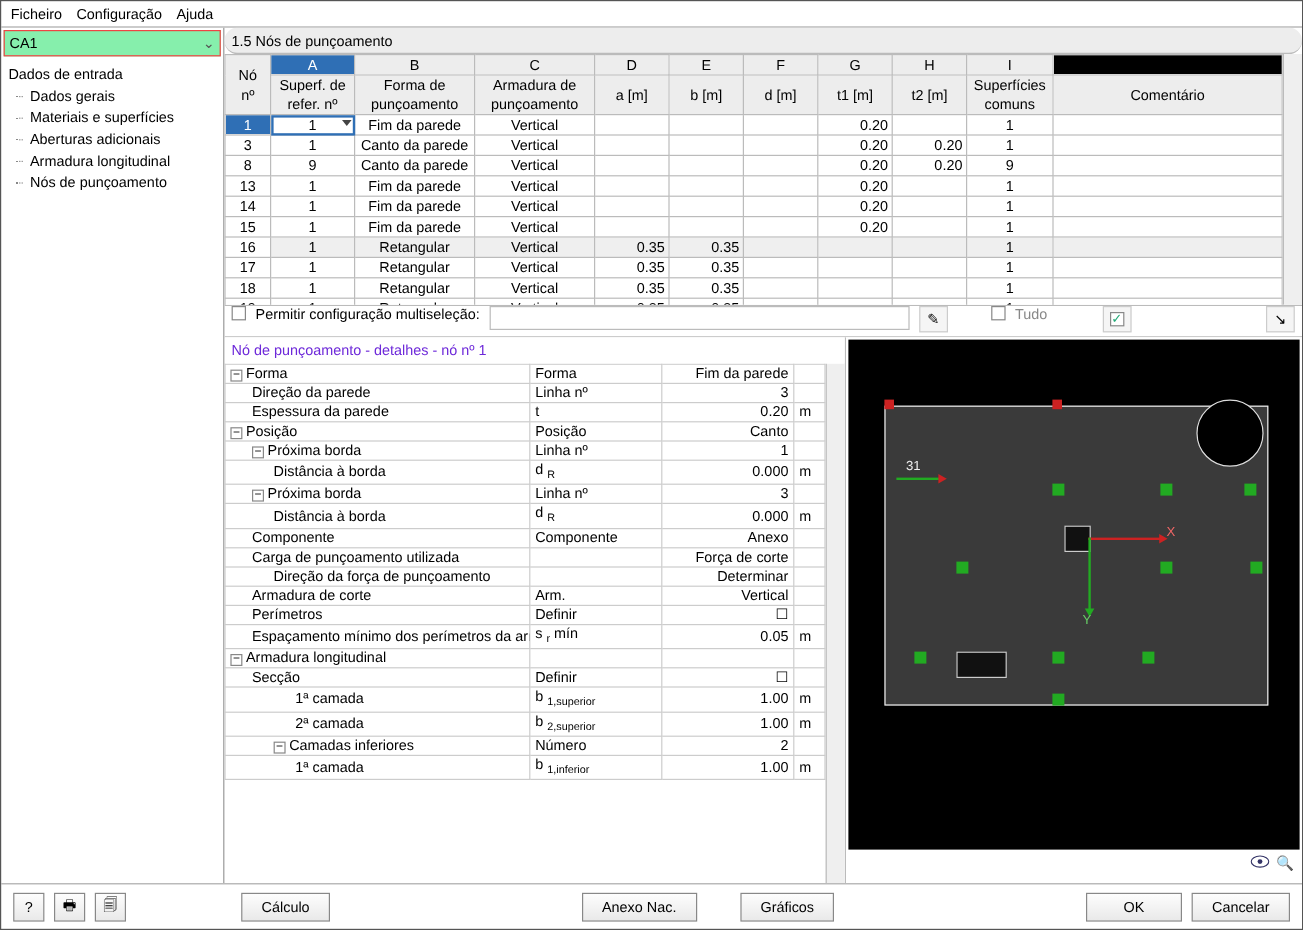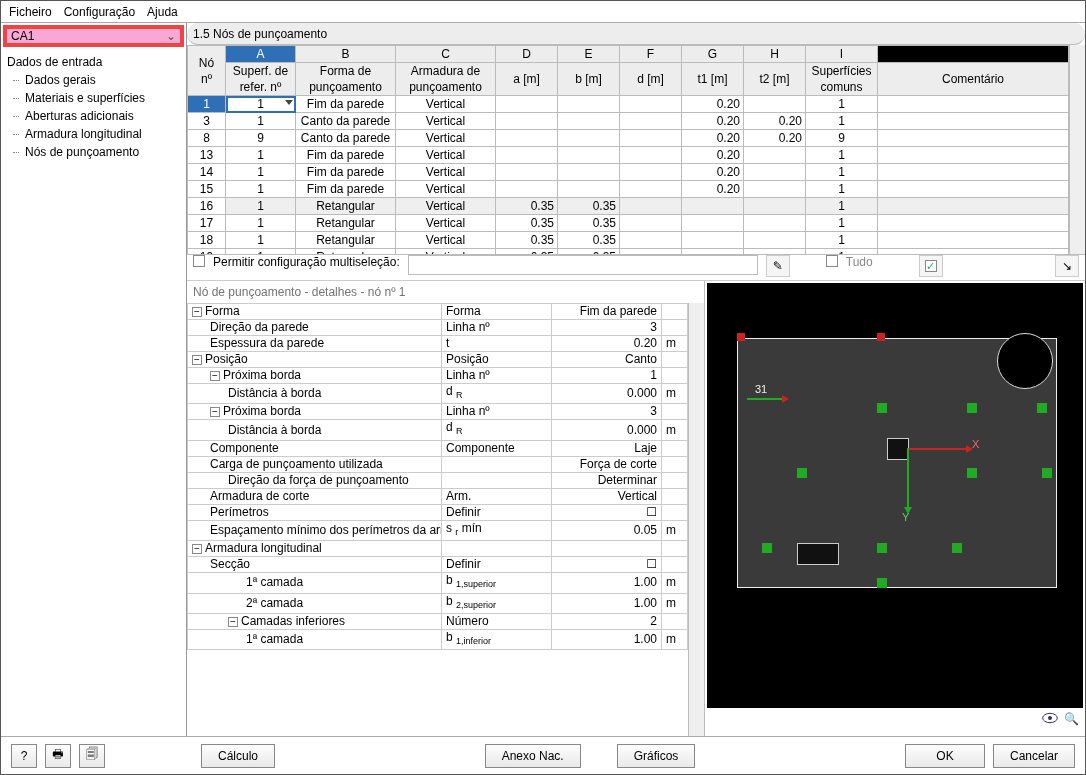--- a/index.html
+++ b/index.html
@@ -4,21 +4,21 @@
 <style>
 * { box-sizing: border-box; margin: 0; padding: 0; font-family: "Segoe UI", Tahoma, sans-serif; font-size: 12px; }
 body { background: #fff; color: #000; overflow: hidden; }
 .window { width: 1086px; height: 775px; display: flex; flex-direction: column; border: 1px solid #555; }
 .titlebar { height: 28px; display: flex; align-items: center; padding: 0 6px; border-bottom: 1px solid #ddd; }
 .titlebar .title { flex: 1; }
 .titlebar .close { width: 40px; text-align: center; font-size: 14px; cursor: pointer; }
 .menubar { height: 22px; display: flex; gap: 12px; padding: 0 8px; align-items: center; border-bottom: 1px solid #aaa; }
 .main { flex: 1; display: flex; overflow: hidden; }
 .sidebar { width: 186px; border-right: 1px solid #999; display: flex; flex-direction: column; }
-.case-select { height: 22px; margin: 2px; border: 4px solid #ef4444; background: #f9a8d4; display: flex; align-items: center; padding: 0 4px; }
+.case-select { height: 22px; margin: 2px; border: 1px solid #ef4444; background: #86efac; display: flex; align-items: center; padding: 0 4px; }
 .case-select .chev { margin-left: auto; color: #555; }
 .tree { padding: 4px 4px; font-size: 12px; }
 .tree .root { padding: 2px 2px; }
 .tree .leaf { padding: 2px 2px 2px 20px; position: relative; }
 .tree .leaf::before { content: ""; position: absolute; left: 8px; top: 50%; width: 6px; border-top: 1px dotted #888; }
 .content { flex: 1; display: flex; flex-direction: column; overflow: hidden; }
 .content-header { background: #ededed; border-bottom: 1px solid #bbb; height: 22px; display: flex; align-items: center; padding: 0 6px; font-weight: 400; border-radius: 11px; }
 .grid-wrap { flex: 0 0 210px; overflow: hidden; border-bottom: 1px solid #bbb; position: relative; display: flex; }
 table.grid { border-collapse: collapse; table-layout: fixed; width: 100%; }
 table.grid th, table.grid td { border: 1px solid #bbb; height: 17px; line-height: 16px; padding: 0 3px; text-align: center; background: #fff; overflow: hidden; white-space: nowrap; }
@@ -30,21 +30,21 @@
 .dd { position: relative; }
 .dd::after { content: ""; position: absolute; right: 2px; top: 4px; width: 0; height: 0; border-left: 4px solid transparent; border-right: 4px solid transparent; border-top: 5px solid #444; }
 .grid-scroll { width: 16px; background: #efefef; border-left: 1px solid #bbb; }
 .opt-row { height: 26px; display: flex; align-items: flex-start; padding: 0 6px; gap: 8px; border-bottom: 1px solid #ccc; }
 .opt-row .txtbox { flex: 0 0 350px; height: 20px; border: 1px solid #bbb; background: #fff; }
 .opt-row .iconbtn { width: 24px; height: 22px; border: 1px solid #ccc; background: #f5f5f5; display: flex; align-items: center; justify-content: center; }
 .chk { width: 12px; height: 12px; border: 1px solid #888; display: inline-block; vertical-align: middle; background: #fff; }
 .chk.on::after { content: "✓"; font-size: 11px; line-height: 10px; color: #2a7; display: block; text-align: center; }
 .lower { flex: 1; display: flex; overflow: hidden; }
 .details { flex: 1; display: flex; flex-direction: column; border-right: 1px solid #bbb; overflow: hidden; }
-.details-title { padding: 4px 6px; color: #737373; background: #fff; }
+.details-title { padding: 4px 6px; color: #6d28d9; background: #fff; }
 .details-scroll { flex: 1; overflow: hidden; position: relative; display: flex; }
 table.det { border-collapse: collapse; width: 100%; table-layout: fixed; }
 table.det td { border: 1px solid #ccc; height: 16px; line-height: 15px; padding: 0 4px; white-space: nowrap; overflow: hidden; }
 table.det td.val { text-align: right; }
 table.det td.unit { text-align: left; width: 26px; border-left: none; }
 .pm { display: inline-block; width: 10px; height: 10px; border: 1px solid #888; line-height: 8px; text-align: center; font-size: 10px; margin-right: 3px; background: #fff; }
 .ind1 { padding-left: 22px !important; }
 .ind2 { padding-left: 40px !important; }
 .ind3 { padding-left: 58px !important; }
 .det-scroll { width: 16px; background: #efefef; border-left: 1px solid #bbb; }
@@ -349,21 +349,21 @@
                     </tr>
                     <tr>
                       <td class="ind2">Distância à borda</td>
   <td>d <span class="sub">R</span></td>
   <td class="val">0.000</td>
   <td class="unit">m</td>
                     </tr>
                     <tr>
                       <td class="ind1">Componente</td>
   <td>Componente</td>
-  <td class="val">Laje</td>
+  <td class="val">Anexo</td>
   <td class="unit"></td>
                     </tr>
                     <tr>
                       <td class="ind1">Carga de punçoamento utilizada</td>
   <td></td>
   <td class="val">Força de corte</td>
   <td class="unit"></td>
                     </tr>
                     <tr>
                       <td class="ind2">Direção da força de punçoamento</td>

